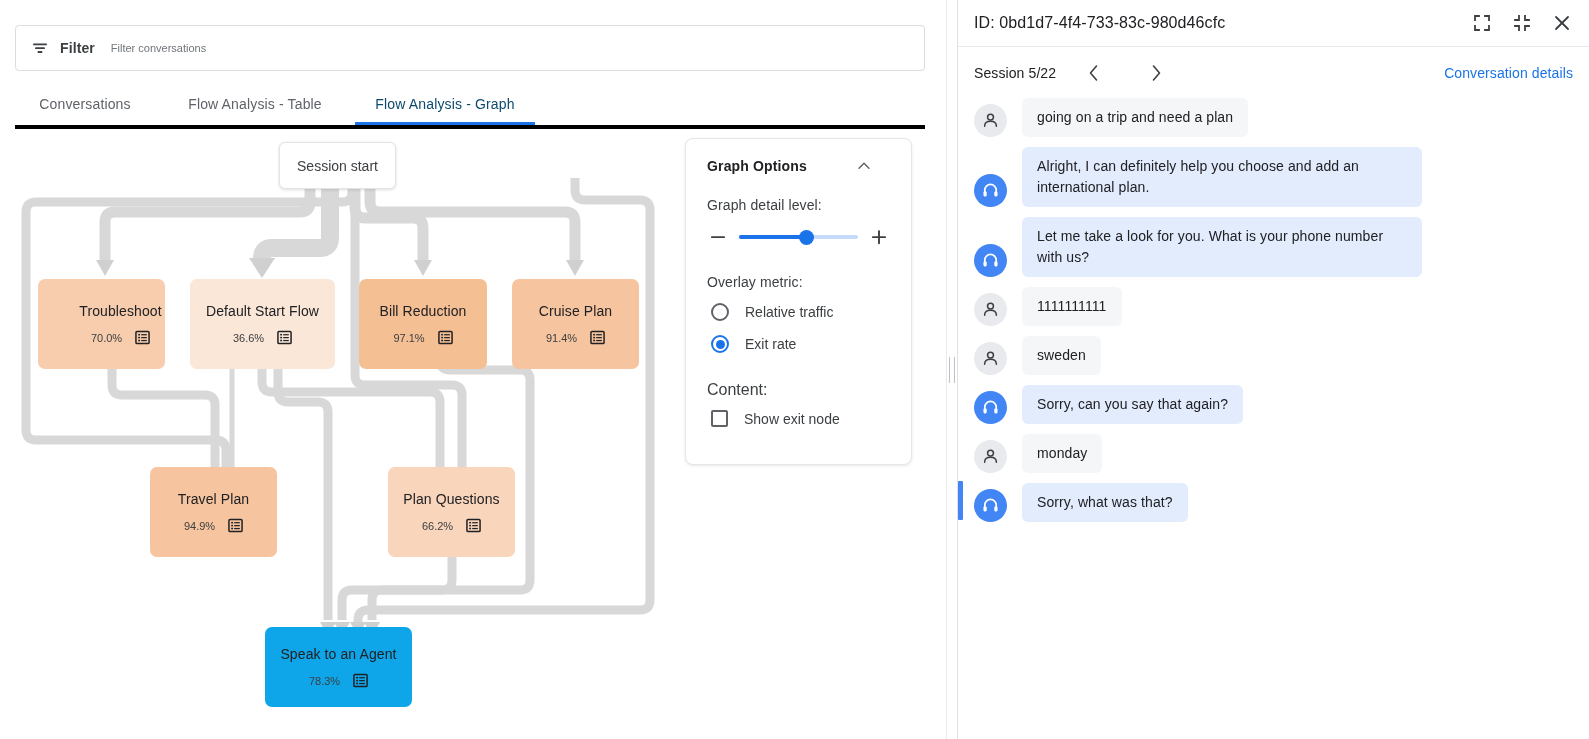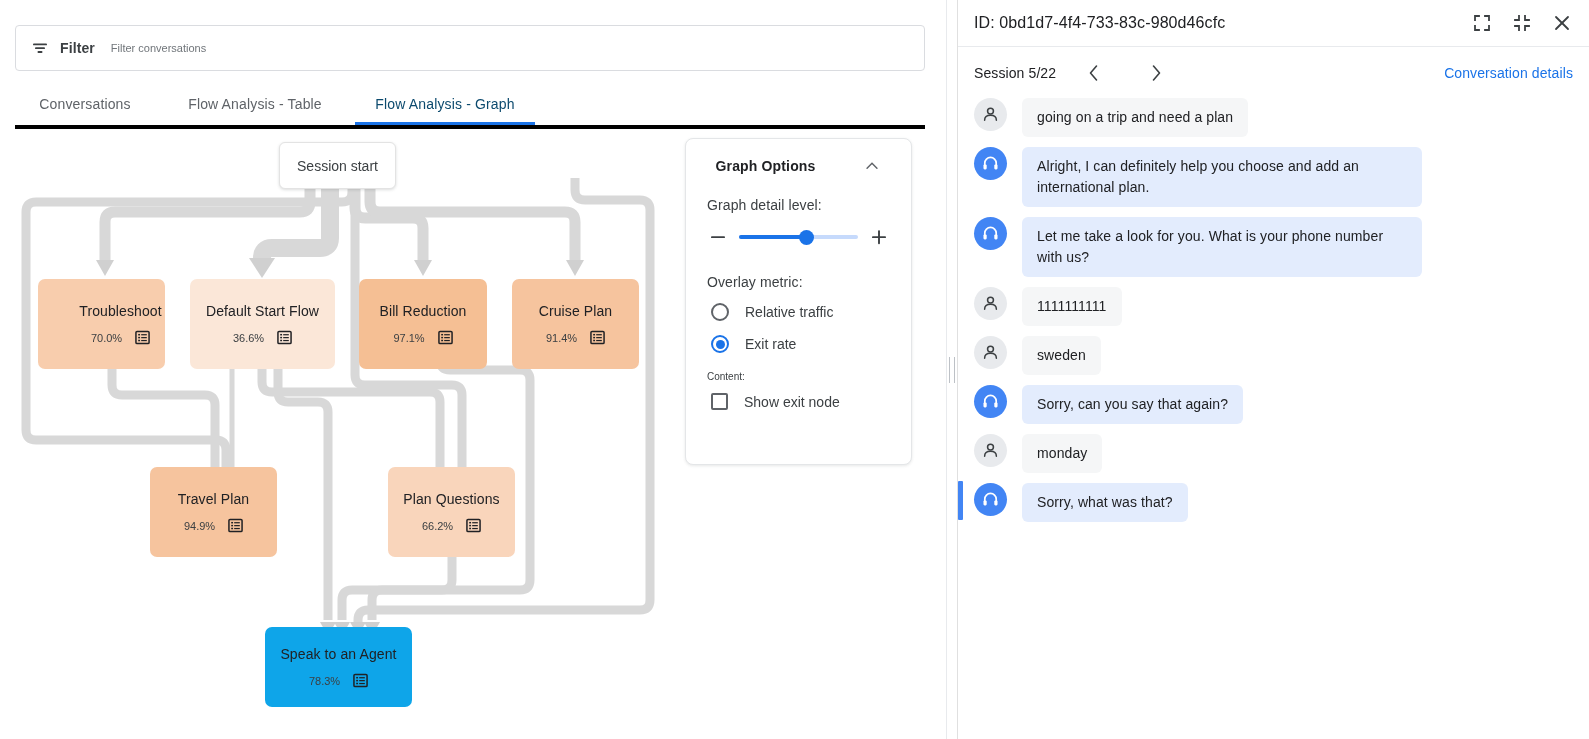--- a/index.html
+++ b/index.html
@@ -109,21 +109,21 @@
     left: 685px; top: 8px;
     width: 227px; height: 327px;
     background: #fff;
     border: 1px solid #e4e6e8;
     border-radius: 8px;
     box-shadow: 0 1px 3px rgba(60,64,67,.12);
     z-index: 8;
     padding: 18px 21px 0 21px;
   }
   .go-header {
-    display: flex; align-items: center; justify-content: center;
+    display: flex; align-items: center; justify-content: flex-start;
     margin-bottom: 22px;
     gap: 48px;
   }
   .go-title { font-size: 14px; font-weight: 700; color: #202124; letter-spacing: .15px; }
   .chevron-up { width: 18px; height: 18px; cursor: pointer; }
   .go-label { font-size: 14px; color: #3c4043; margin-bottom: 13px; letter-spacing: .1px; }
 
   .slider-row { display: flex; align-items: center; margin-bottom: 26px; }
   .sl-btn { width: 22px; height: 22px; flex: 0 0 auto; cursor: pointer; }
   .slider-track {
@@ -149,21 +149,21 @@
     border: 2px solid #5f6368; margin-right: 16px; flex: 0 0 auto;
     position: relative; background: #fff;
   }
   .radio.checked { border-color: #1a73e8; }
   .radio.checked::after {
     content: ""; position: absolute; left: 50%; top: 50%;
     width: 9px; height: 9px; margin: -4.5px 0 0 -4.5px;
     background: #1a73e8; border-radius: 50%;
   }
   .radio-label { font-size: 14px; color: #3c4043; }
-  .go-section-label { font-size: 10px; color: #3c4043; margin: 18px 0 11px 0; }
+  .go-section-label { font-size: 16px; color: #3c4043; margin: 28px 0 11px 0; }
   .check-row { display: flex; align-items: center; cursor: pointer; padding-left: 4px;}
   .checkbox {
     width: 17px; height: 17px; border: 2px solid #5f6368; border-radius: 2px;
     margin-right: 16px; flex: 0 0 auto; background: #fff;
   }
   .check-label { font-size: 14px; color: #3c4043; }
 
   
   .divider {
     position: relative;
@@ -206,21 +206,21 @@
   }
   .session-label { font-size: 14px; font-weight: 500; color: #202124; margin-right: 26px; letter-spacing: .1px;}
   .nav-arrow { width: 24px; height: 24px; cursor: pointer; display: block; }
   .nav-gap { width: 38px; }
   .conv-details {
     margin-left: auto; font-size: 14px; color: #1a73e8;
     cursor: pointer; font-weight: 500; letter-spacing: .1px;
   }
 
   .chat { position: relative; padding: 0 16px 0 0; }
-  .msg { position: relative; display: flex; align-items: flex-start; margin-bottom: 10px; padding-left: 16px;}
+  .msg { position: relative; display: flex; align-items: flex-end; margin-bottom: 10px; padding-left: 16px;}
   .msg .avatar {
     width: 33px; height: 33px; border-radius: 50%;
     flex: 0 0 auto; margin-right: 15px;
     display: flex; align-items: center; justify-content: center;
   }
   .msg.user .avatar { background: #e8eaed; }
   .msg.agent .avatar { background: #4285f4; }
   .bubble {
     border-radius: 6px;
     padding: 9px 15px;

